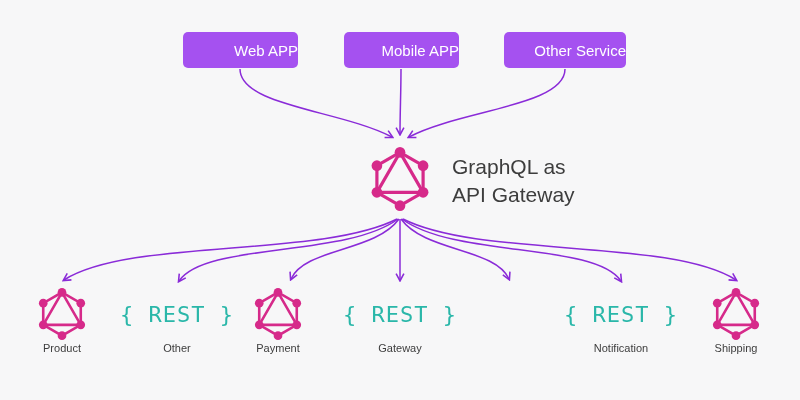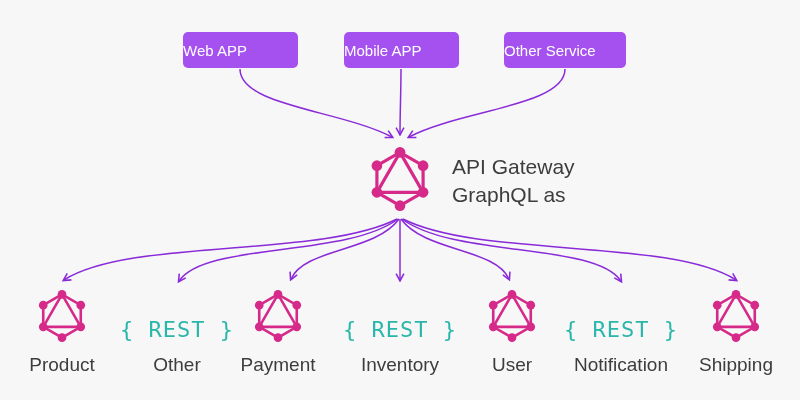--- a/index.html
+++ b/index.html
@@ -16,40 +16,40 @@
   .canvas{
     position:relative;width:800px;height:400px;
     background:var(--bg-color);overflow:hidden;
   }
   .arrows-layer{position:absolute;left:0;top:0;z-index:0;}
   .arrow-path{stroke:var(--arrow-color);fill:none;stroke-width:1.5;marker-end:url(#arrowhead);}
   .arrowhead-glyph{stroke:var(--arrow-color);fill:none;stroke-width:1.6;}
   .top-box{
     position:absolute;top:32px;height:36px;z-index:1;
     background:var(--box-color);color:var(--box-text-color);
-    border-radius:5px;display:flex;align-items:center;justify-content:flex-start;
+    border-radius:5px;display:flex;align-items:center;justify-content:flex-end;
     font-size:15px;
   }
   .gateway-icon{position:absolute;left:368px;top:147px;z-index:1;}
   .graphql-icon{color:var(--graphql-color);display:block;}
   .gateway-label{
     position:absolute;left:452px;top:153px;z-index:1;
     font-size:21px;line-height:1.35;color:var(--label-color);
   }
   .service{
     position:absolute;top:286px;width:120px;z-index:1;
     display:flex;flex-direction:column;align-items:center;
   }
-  .service-icon-area{height:56px;display:flex;align-items:flex-end;justify-content:center;}
+  .service-icon-area{height:56px;display:flex;align-items:center;justify-content:center;}
   .rest-badge{
     color:var(--rest-color);
     font-family:"DejaVu Sans Mono", monospace;
     font-size:22px;letter-spacing:1px;white-space:nowrap;
   }
-  .service-label{margin-top:12px;font-size:19px;color:var(--label-color);}
+  .service-label{margin-top:0;font-size:11px;color:var(--label-color);}
 </style>
 </head>
 <body>
 
 <div class="canvas">
 
   <svg width="0" height="0" style="position:absolute" aria-hidden="true">
     <defs>
       <symbol id="graphql-logo" viewBox="0 0 60 60">
         <g stroke="currentColor" stroke-width="3" fill="none">
@@ -93,22 +93,22 @@
   <div class="top-box" style="left:344px;width:115px">
     <span>Mobile APP</span>
   </div>
 
   <div class="gateway-icon">
     <svg class="graphql-icon" width="64" height="64">
         <use href="#graphql-logo"></use>
       </svg>
   </div>
   <div class="gateway-label">
+    <div>GraphQL as</div>
     <div>API Gateway</div>
-    <div>GraphQL as</div>
   </div>
 
   <div class="service" style="left:2px">
     <div class="service-icon-area">
       <svg class="graphql-icon" width="52" height="52">
           <use href="#graphql-logo"></use>
         </svg>
     </div>
     <div class="service-label">Product</div>
   </div>
@@ -126,31 +126,23 @@
           <use href="#graphql-logo"></use>
         </svg>
     </div>
     <div class="service-label">Payment</div>
   </div>
 
   <div class="service" style="left:340px">
     <div class="service-icon-area">
       <span class="rest-badge">{ REST }</span>
     </div>
-    <div class="service-label">Inventory</div>
+    <div class="service-label">Gateway</div>
   </div>
 
-  <div class="service" style="left:452px">
-    <div class="service-icon-area">
-      <svg class="graphql-icon" width="52" height="52">
-          <use href="#graphql-logo"></use>
-        </svg>
-    </div>
-    <div class="service-label">User</div>
-  </div>
 
   <div class="service" style="left:561px">
     <div class="service-icon-area">
       <span class="rest-badge">{ REST }</span>
     </div>
     <div class="service-label">Notification</div>
   </div>
 
   <div class="service" style="left:676px">
     <div class="service-icon-area">

